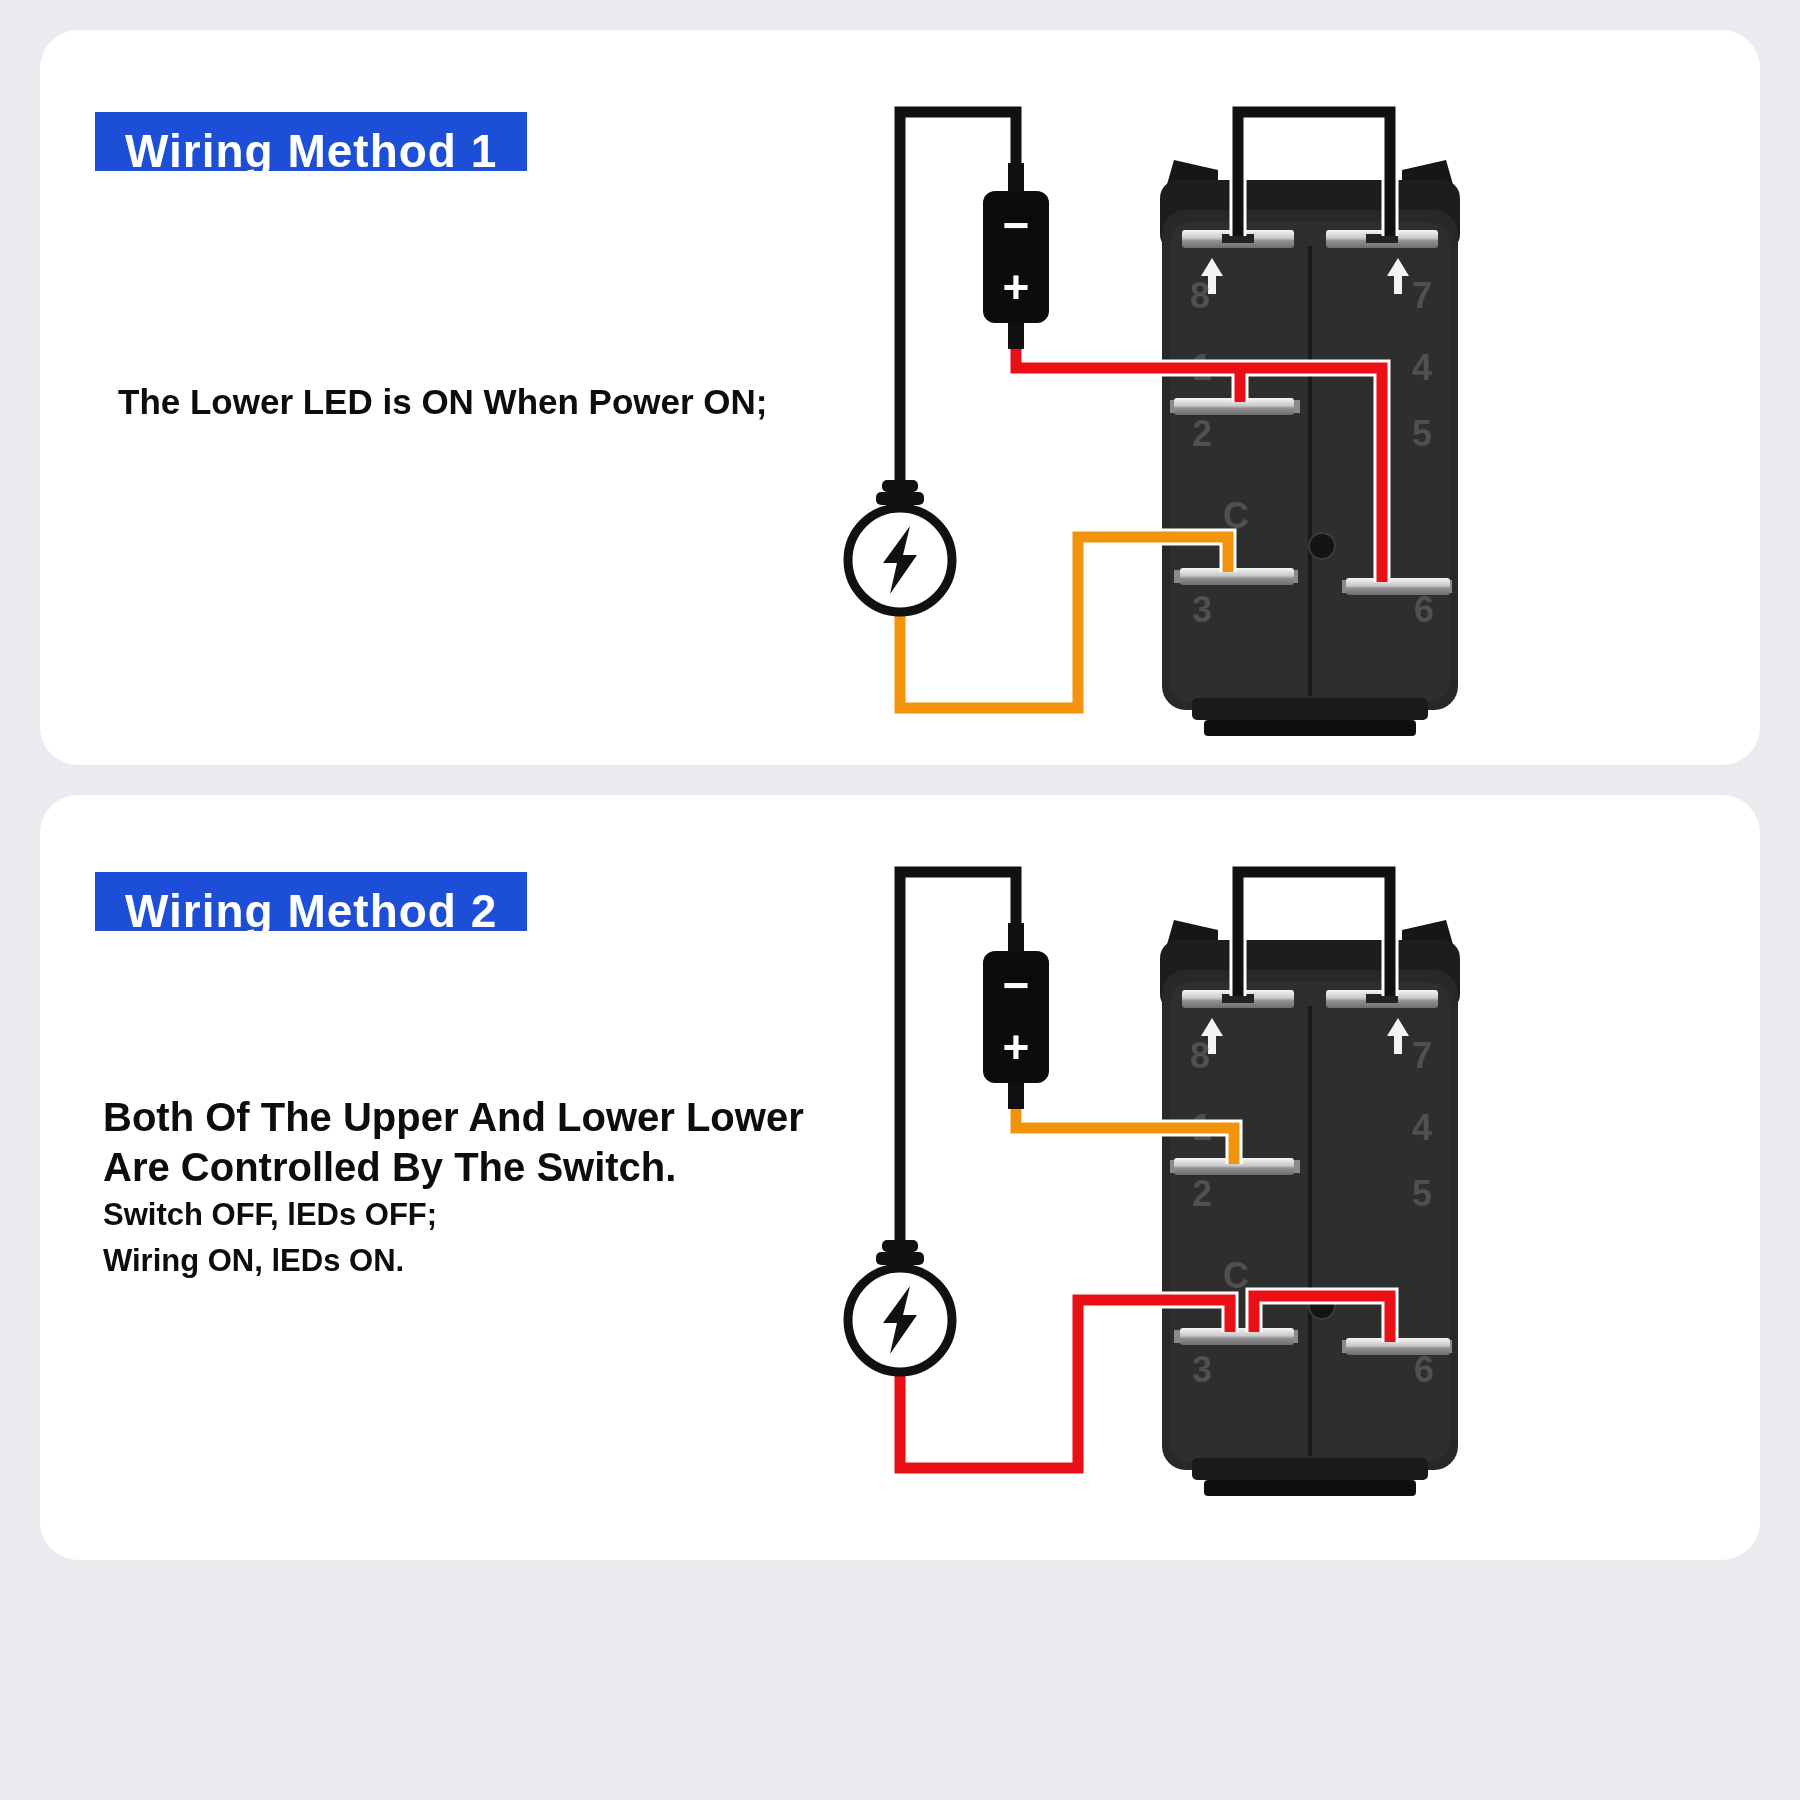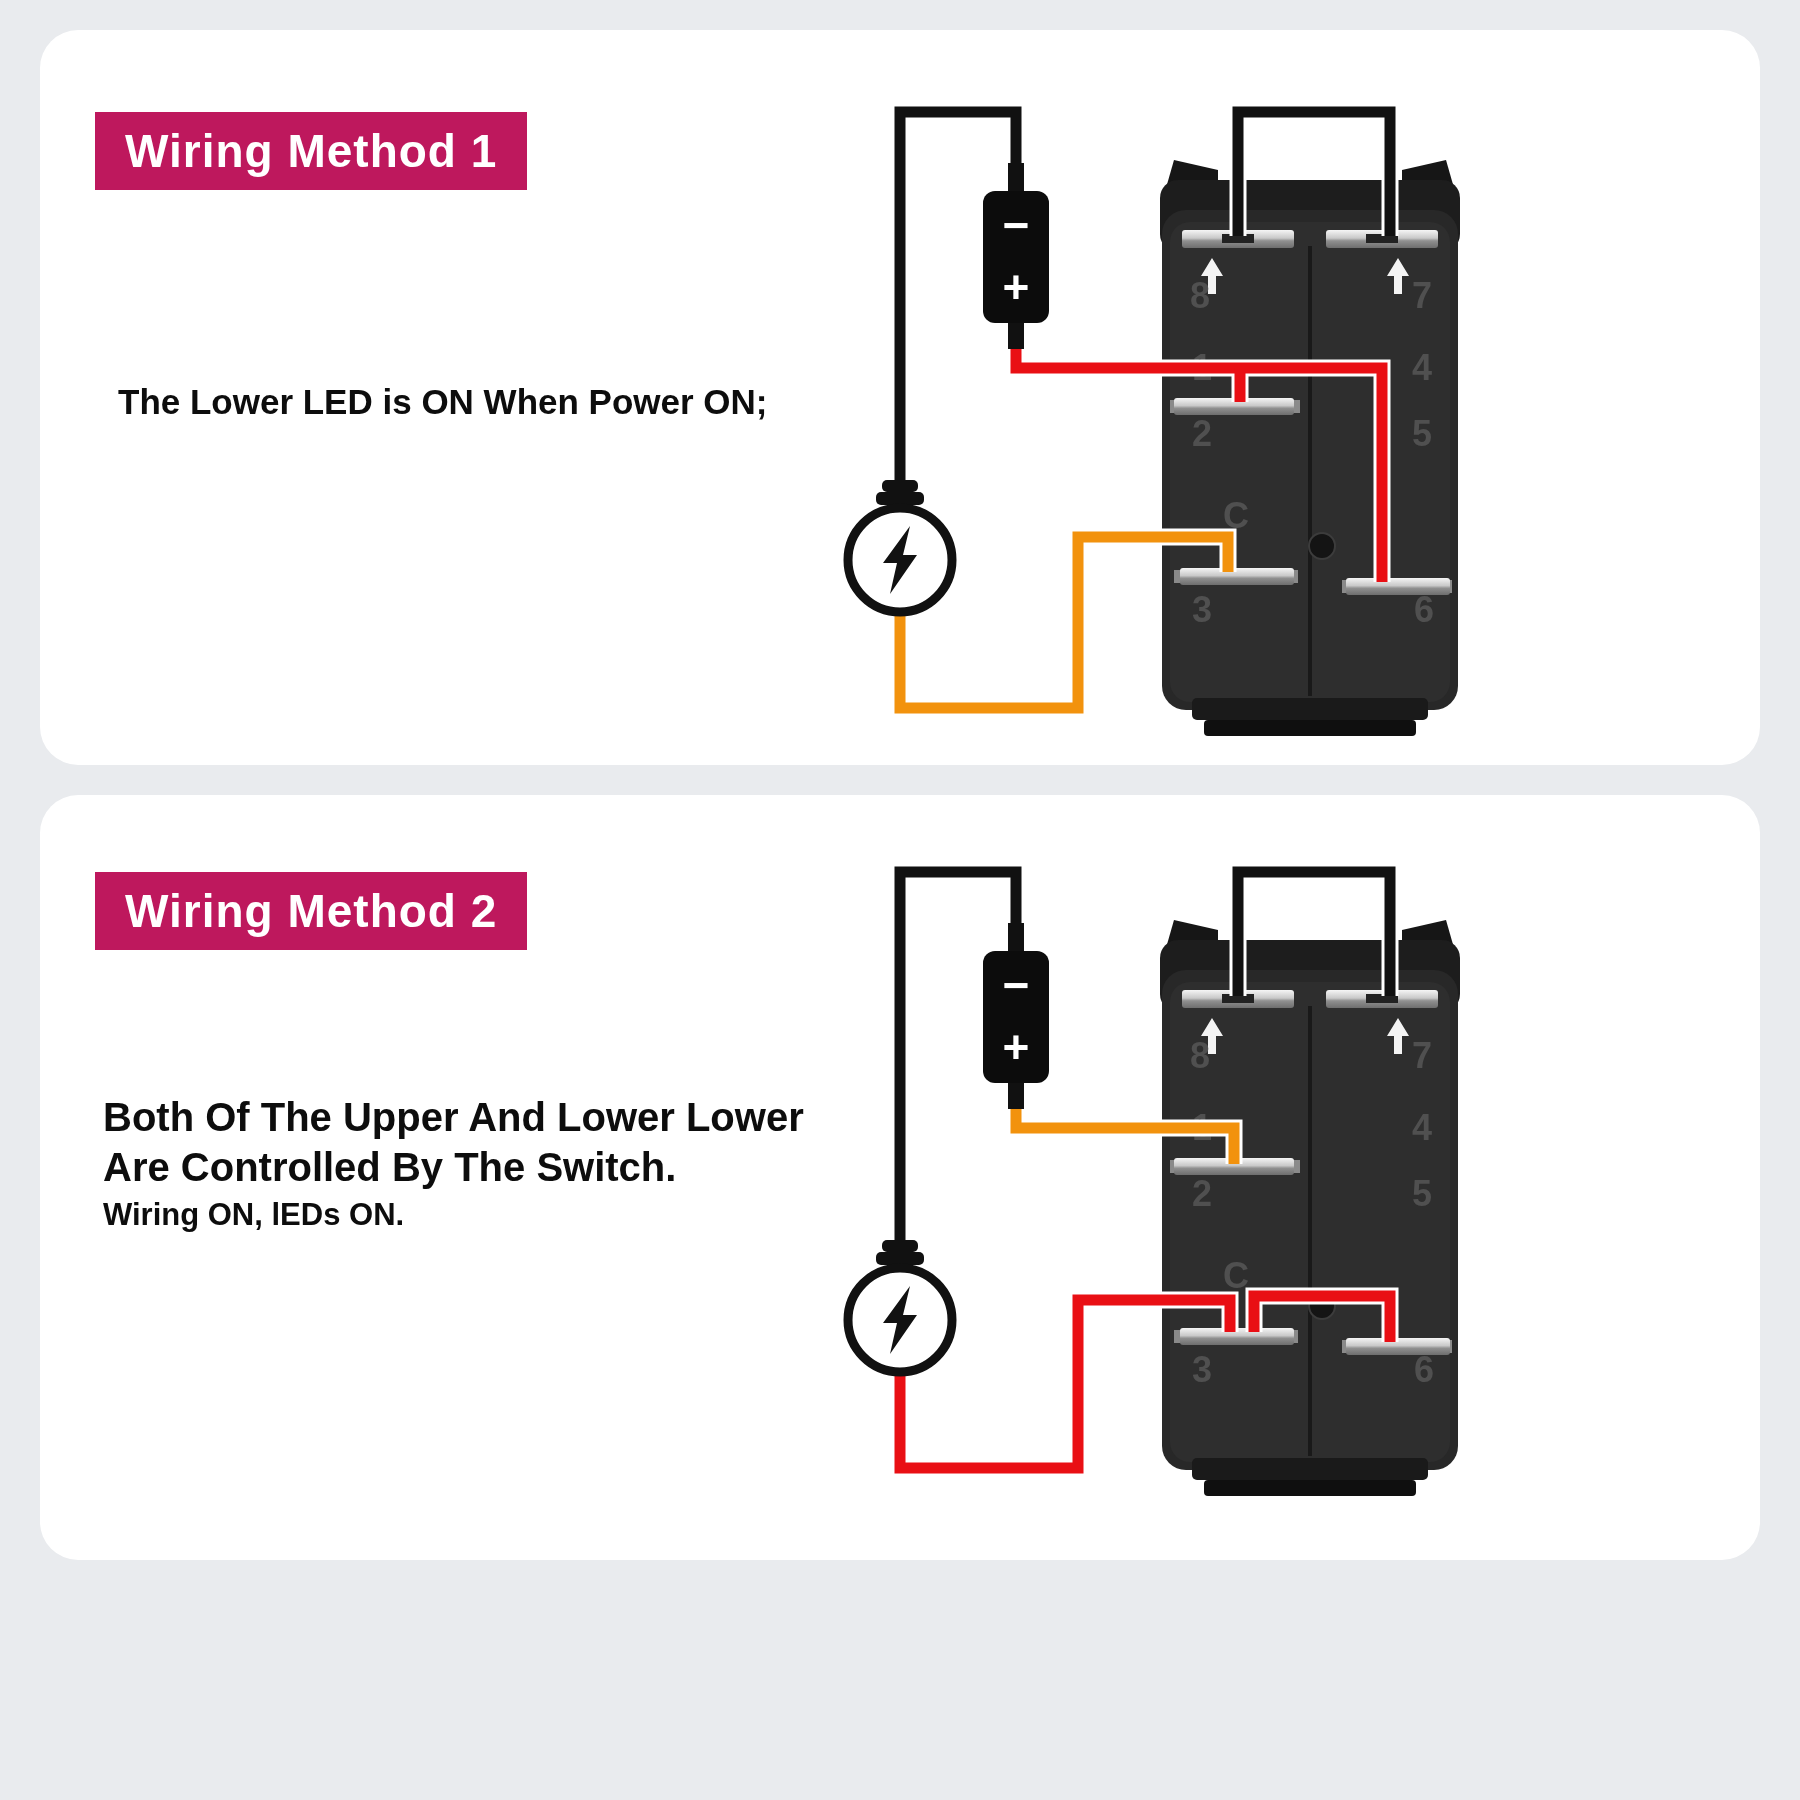--- a/index.html
+++ b/index.html
@@ -5,22 +5,22 @@
   html,body{margin:0;padding:0;}
   body{
     width:1800px;height:1800px;position:relative;overflow:hidden;
     background:#E9EBEE;
     font-family:"Liberation Sans",sans-serif;
   }
   .card{position:absolute;background:#ffffff;border-radius:38px;}
   #card1{left:40px;top:30px;width:1720px;height:735px;}
   #card2{left:40px;top:795px;width:1720px;height:765px;}
   .badge{
-    position:absolute;background:#be185d;color:#ffffff;
-    font-weight:bold;font-size:46px;height:78px;line-height:78px;
+    position:absolute;background:#1d4ed8;color:#ffffff;
+    font-weight:bold;font-size:46px;height:59px;line-height:78px;
     padding:0 30px;letter-spacing:1px;white-space:nowrap;
   }
   #badge1{left:95px;top:112px;}
   #badge2{left:95px;top:872px;}
   .desc{position:absolute;color:#0d0d0d;font-weight:bold;white-space:nowrap;}
   #desc1{left:118px;top:378px;font-size:35px;line-height:48px;}
   #desc2{left:103px;top:1092px;}
   #desc2 .big{font-size:40px;line-height:50px;}
   #desc2 .small{font-size:31px;line-height:46px;}
   svg.overlay{position:absolute;left:0;top:0;pointer-events:none;}
@@ -36,20 +36,21 @@
 <div class="desc" id="desc1">
   <div>The Lower LED is ON When Power ON;</div>
 </div>
 
 <div class="card" id="card2">
 </div>
 <div class="badge" id="badge2">Wiring Method 2</div>
 <div class="desc" id="desc2">
   <div class="big">Both Of The Upper And Lower Lower</div>
   <div class="big">Are Controlled By The Switch.</div>
+  <div class="small">Switch OFF, lEDs OFF;</div>
   <div class="small">Wiring ON, lEDs ON.</div>
 </div>
 
 <svg class="overlay" width="1800" height="1800" viewBox="0 0 1800 1800">
   <defs>
     <linearGradient id="metal" x1="0" y1="0" x2="0" y2="1">
       <stop offset="0%" stop-color="#f5f5f5"></stop>
       <stop offset="45%" stop-color="#c9c9c9"></stop>
       <stop offset="60%" stop-color="#909090"></stop>
       <stop offset="100%" stop-color="#6e6e6e"></stop>

